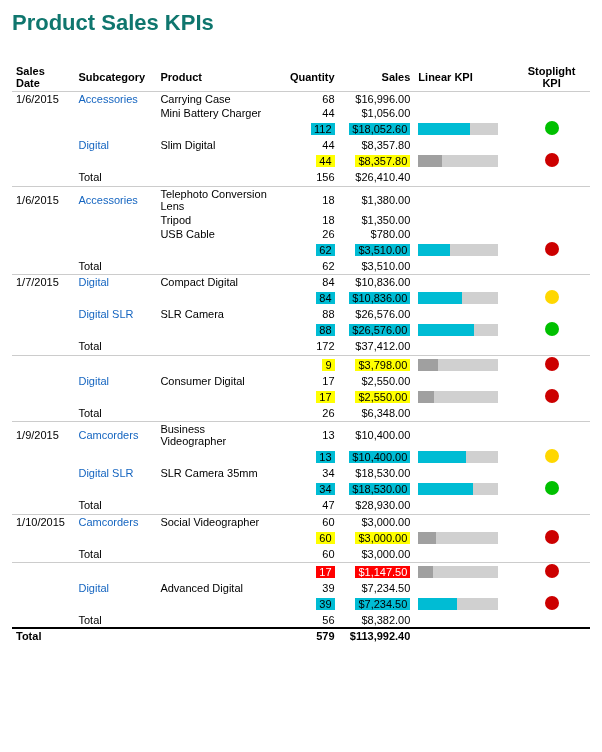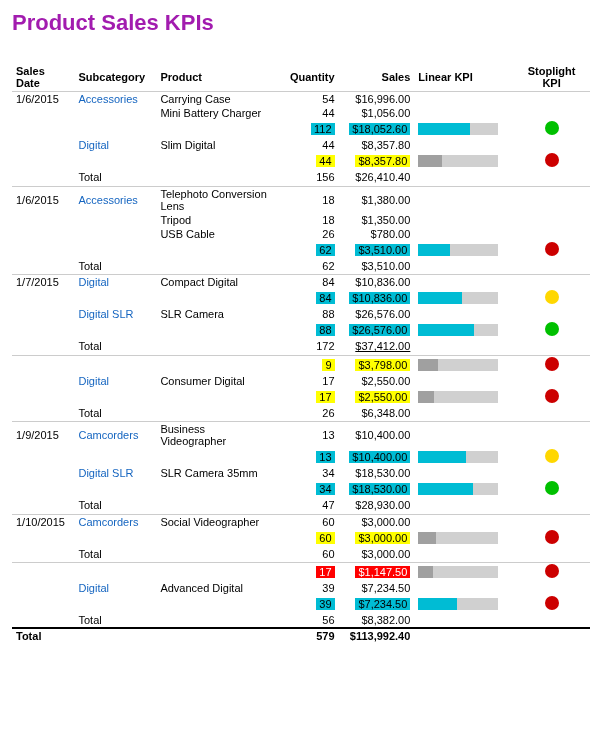--- a/index.html
+++ b/index.html
@@ -1,18 +1,18 @@
 <!DOCTYPE html>
 <html><head>
   <meta charset="utf-8">
   <style>
     * { box-sizing: border-box; margin: 0; padding: 0; }
     body { font-family: Arial, sans-serif; font-size: 11px; background: #fff; color: #000; width: 602px; }
     .page { padding: 10px 12px; }
-    h1 { font-size: 22px; font-weight: bold; margin-bottom: 8px; color: #a21caf; }
+    h1 { font-size: 22px; font-weight: bold; margin-bottom: 8px; color: #0f766e; }
     table { width: 100%; border-collapse: collapse; margin-top: 27px; }
     th { font-weight: bold; text-align: left; padding: 2px 4px; border-bottom: 1px solid #ccc; font-size: 11px; }
     td { padding: 1px 4px; font-size: 11px; vertical-align: middle; }
     .col-date { width: 52px; }
     .col-subcat { width: 72px; }
     .col-product { width: 110px; }
     .col-qty { width: 56px; text-align: right; }
     .col-sales { width: 68px; text-align: right; }
     .col-linear { width: 90px; }
     .col-stoplight { width: 70px; text-align: center; }
@@ -31,21 +31,21 @@
         <th class="col-sales">Sales</th>
         <th class="col-linear">Linear KPI</th>
         <th class="col-stoplight">Stoplight KPI</th>
       </tr>
     </thead>
     <tbody id="table-body">
         <tr>
           <td class="col-date">1/6/2015</td>
           <td class="col-subcat" style="color: rgb(21, 101, 192);">Accessories</td>
           <td class="col-product">Carrying Case</td>
-          <td class="col-qty">54</td>
+          <td class="col-qty">68</td>
           <td class="col-sales">$16,996.00</td>
           <td class="col-linear"></td>
           <td class="col-stoplight"></td>
         </tr>
         <tr>
           <td class="col-date"></td>
           <td class="col-subcat"></td>
           <td class="col-product">Mini Battery Charger</td>
           <td class="col-qty">44</td>
           <td class="col-sales">$1,056.00</td>
@@ -193,21 +193,21 @@
               <div style="width: 70%; height: 100%; background-color: rgb(0, 188, 212);"></div>
             </div>
           </td>
           <td class="col-stoplight"><span style="width: 14px; height: 14px; border-radius: 50%; display: inline-block; background-color: rgb(0, 192, 0);"></span></td>
         </tr>
         <tr>
           <td class="col-date"></td>
           <td class="col-subcat" style="font-weight: normal;">Total</td>
           <td class="col-product"></td>
           <td class="col-qty">172</td>
-          <td class="col-sales" style="font-weight: normal; text-decoration: underline;">$37,412.00</td>
+          <td class="col-sales" style="font-weight: normal;">$37,412.00</td>
           <td class="col-linear"></td>
           <td class="col-stoplight"></td>
         </tr>
         <tr>
           <td colspan="7" style="border-bottom: 1px solid rgb(204, 204, 204); padding: 0px; height: 2px;"></td>
         </tr>
         <tr>
           <td class="col-date"></td>
           <td class="col-subcat"></td>
           <td class="col-product"></td>

